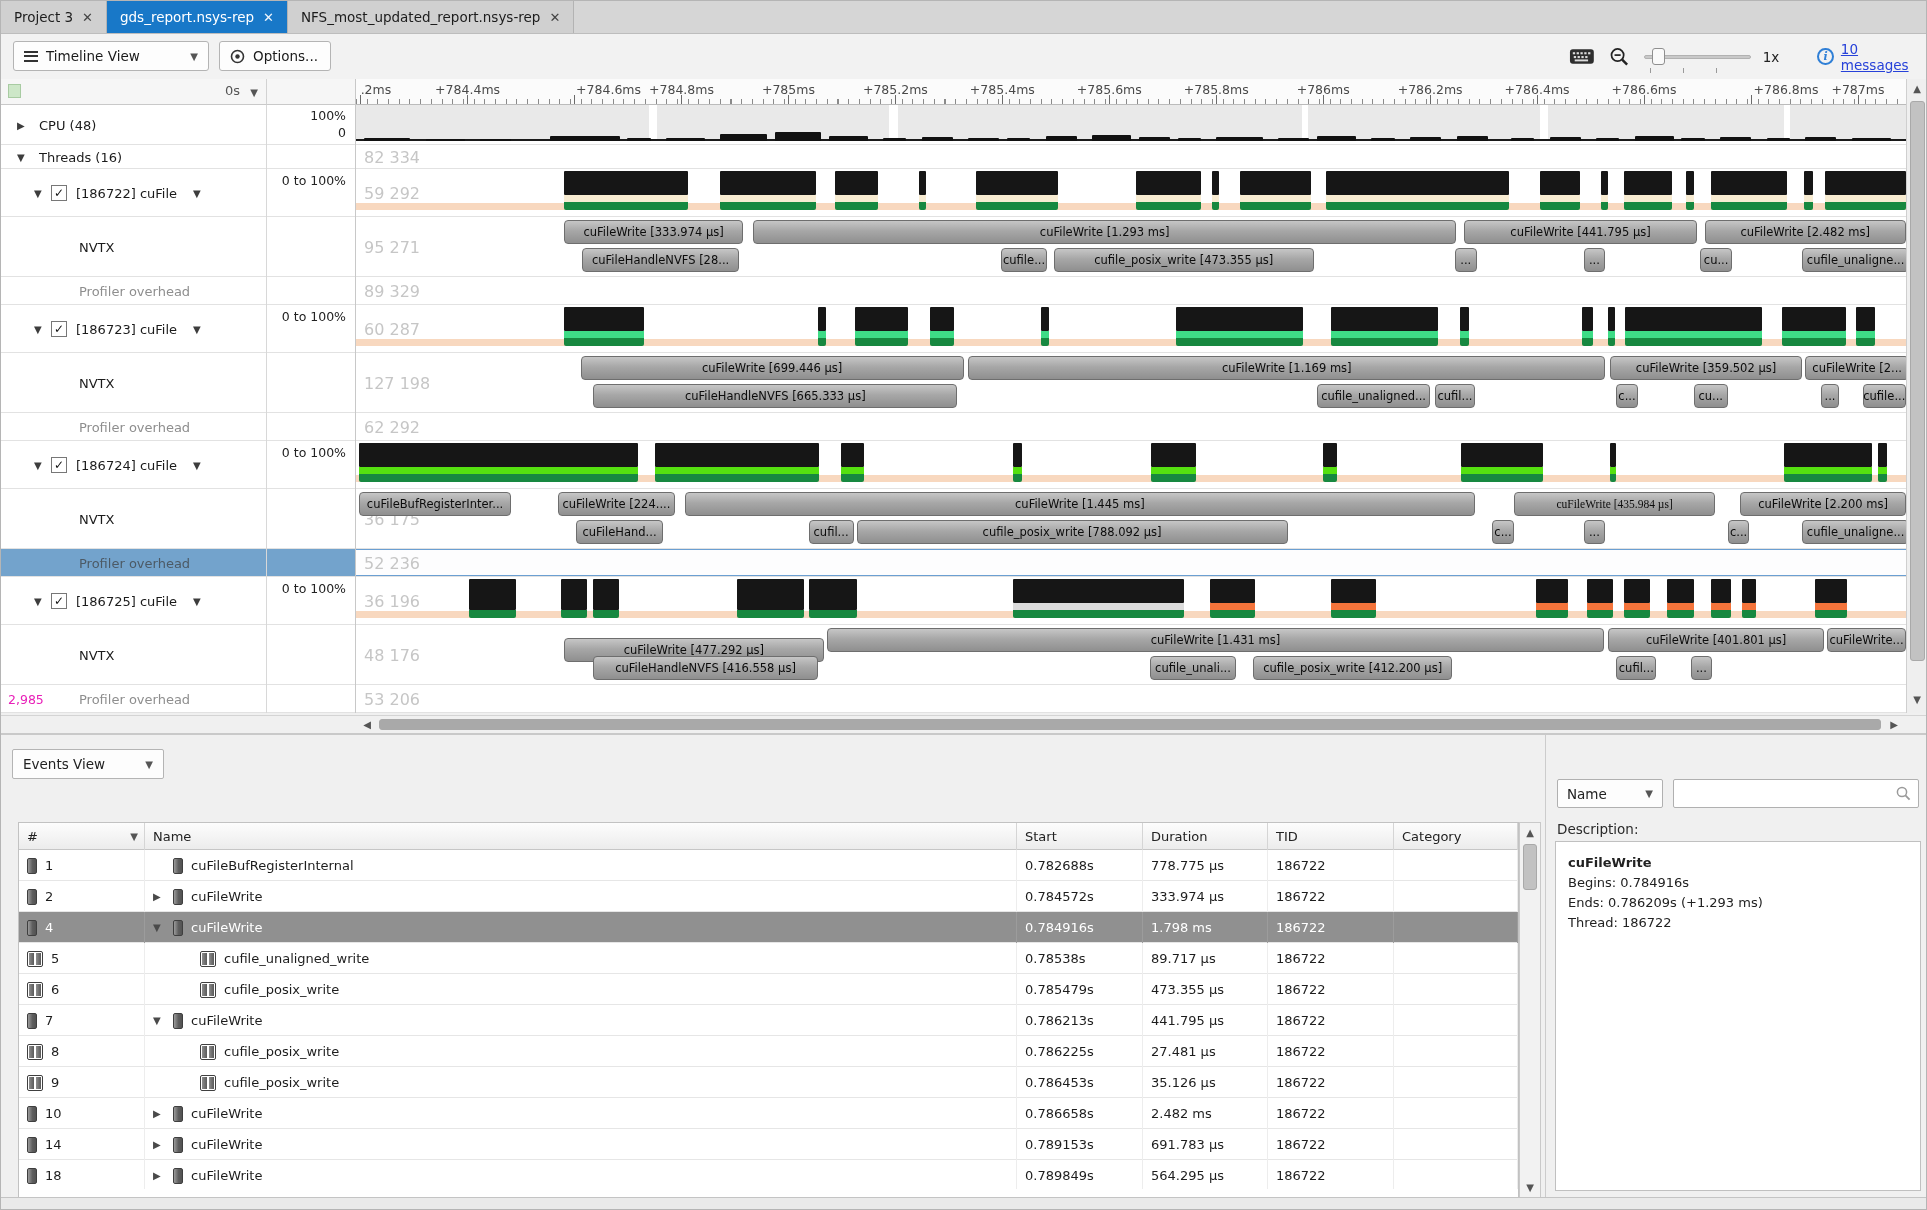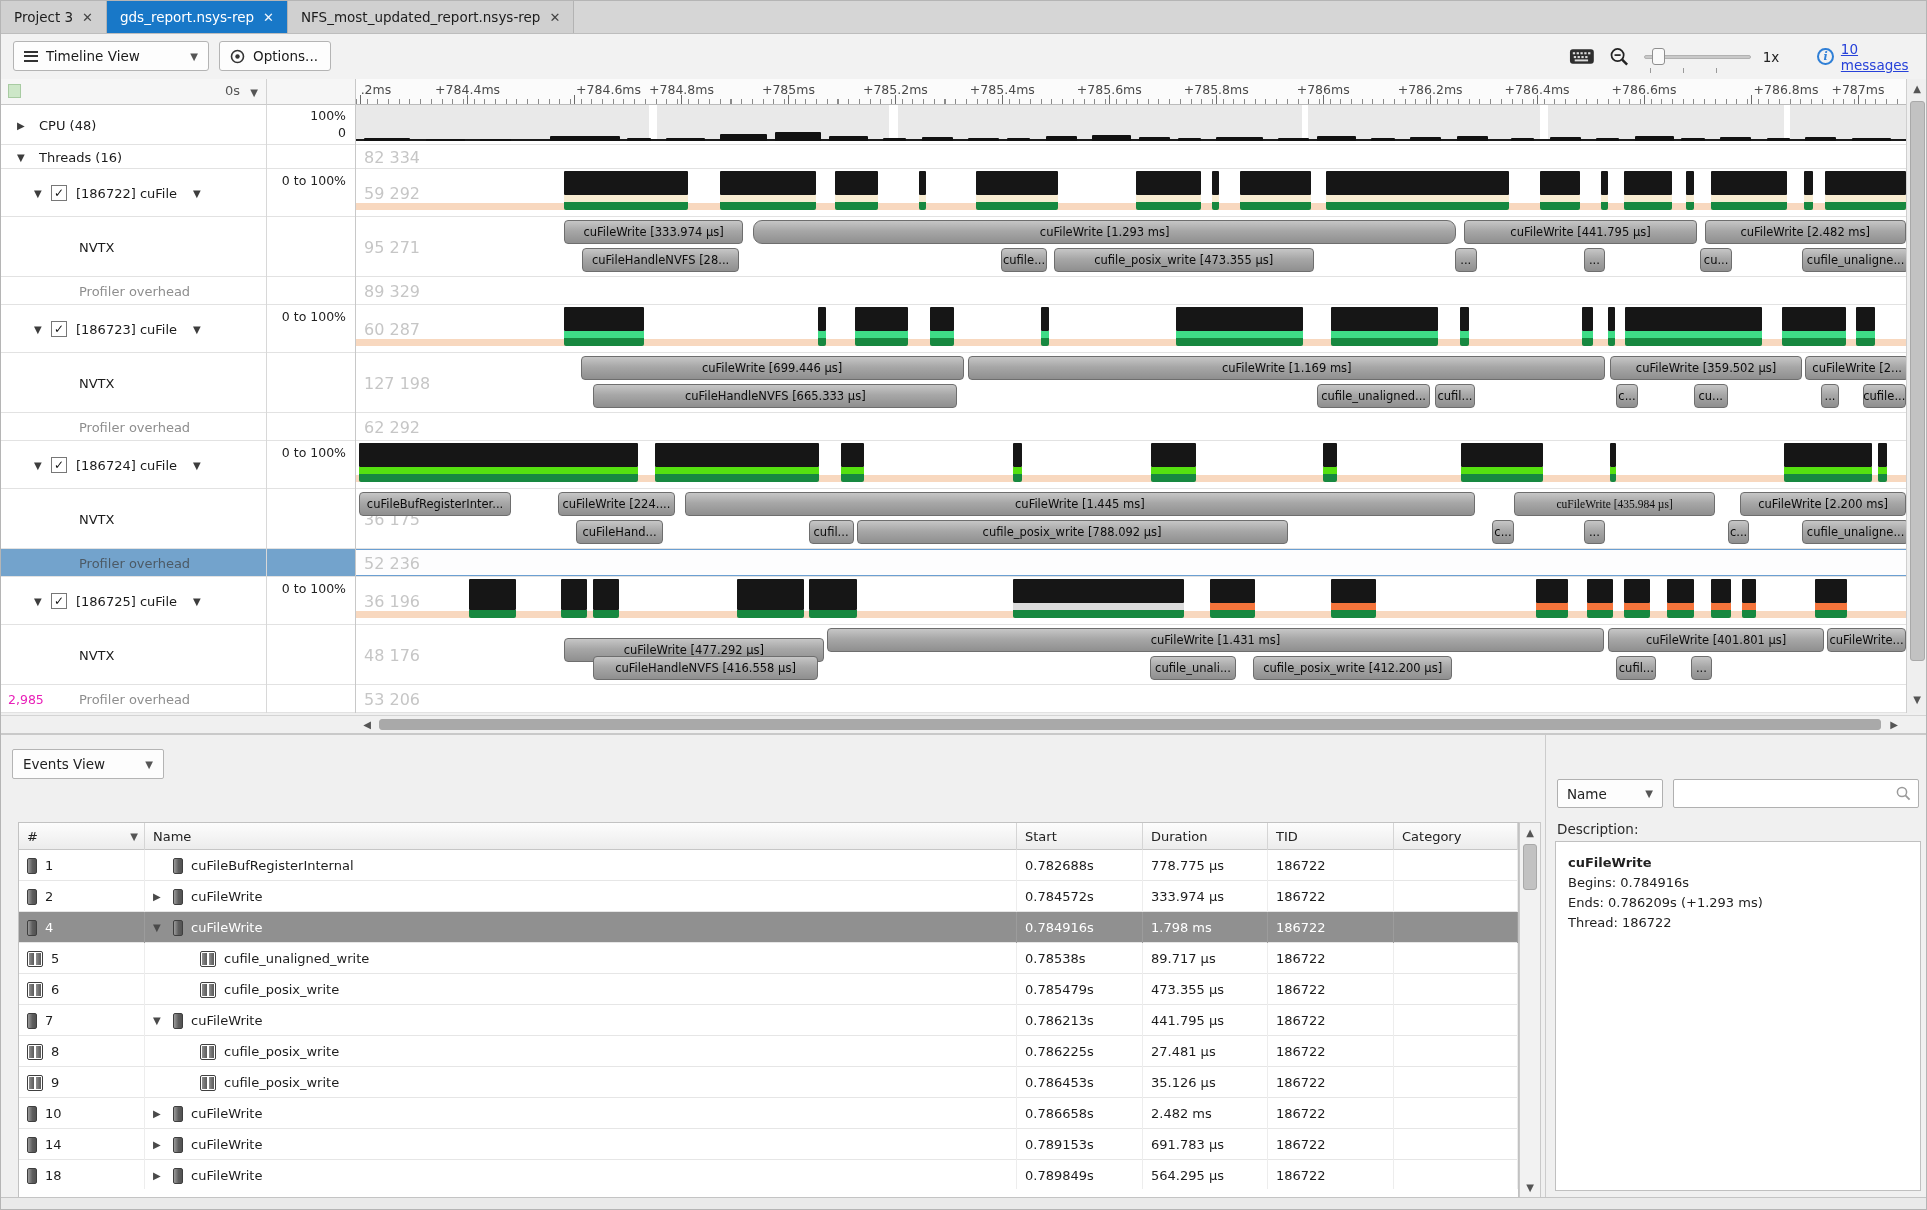--- a/index.html
+++ b/index.html
@@ -406,21 +406,21 @@
         <div class="burst-black" style="left: 93.4%; width: 0.6%; height: 24px;"></div>
         <div class="burst-b1" style="left: 93.4%; width: 0.6%; background: rgb(248, 236, 210);"></div>
         <div class="burst-b2" style="left: 93.4%; width: 0.6%; background: rgb(23, 136, 64);"></div>
         <div class="burst-black" style="left: 94.8%; width: 5.2%; height: 24px;"></div>
         <div class="burst-b1" style="left: 94.8%; width: 5.2%; background: rgb(248, 236, 210);"></div>
         <div class="burst-b2" style="left: 94.8%; width: 5.2%; background: rgb(23, 136, 64);"></div>
       </div>
       <div class="row-slice" style="top: 112px; height: 60px;">
         <span class="watermark">95 271</span>
         <div class="nvtx-box" style="left: 13.4%; width: 11.6%; top: 3px;">cuFileWrite [333.974 µs]</div>
-        <div class="nvtx-box" style="left: 25.6%; width: 45.4%; top: 3px; border-radius: 9px;">cuFileWrite [1.293 ms]</div>
+        <div class="nvtx-box" style="left: 25.6%; width: 45.4%; top: 3px;">cuFileWrite [1.293 ms]</div>
         <div class="nvtx-box" style="left: 71.5%; width: 15%; top: 3px;">cuFileWrite [441.795 µs]</div>
         <div class="nvtx-box" style="left: 87%; width: 13%; top: 3px;">cuFileWrite [2.482 ms]</div>
         <div class="nvtx-box" style="left: 14.6%; width: 10.1%; top: 31px;">cuFileHandleNVFS [28...</div>
         <div class="nvtx-box" style="left: 41.6%; width: 3%; top: 31px;">cufile...</div>
         <div class="nvtx-box" style="left: 45%; width: 16.8%; top: 31px;">cufile_posix_write [473.355 µs]</div>
         <div class="nvtx-box" style="left: 70.9%; width: 1.4%; top: 31px;">...</div>
         <div class="nvtx-box" style="left: 79.2%; width: 1.4%; top: 31px;">...</div>
         <div class="nvtx-box" style="left: 86.7%; width: 2.1%; top: 31px;">cu...</div>
         <div class="nvtx-box" style="left: 93.3%; width: 6.9%; top: 31px;">cufile_unaligne...</div>
       </div>

